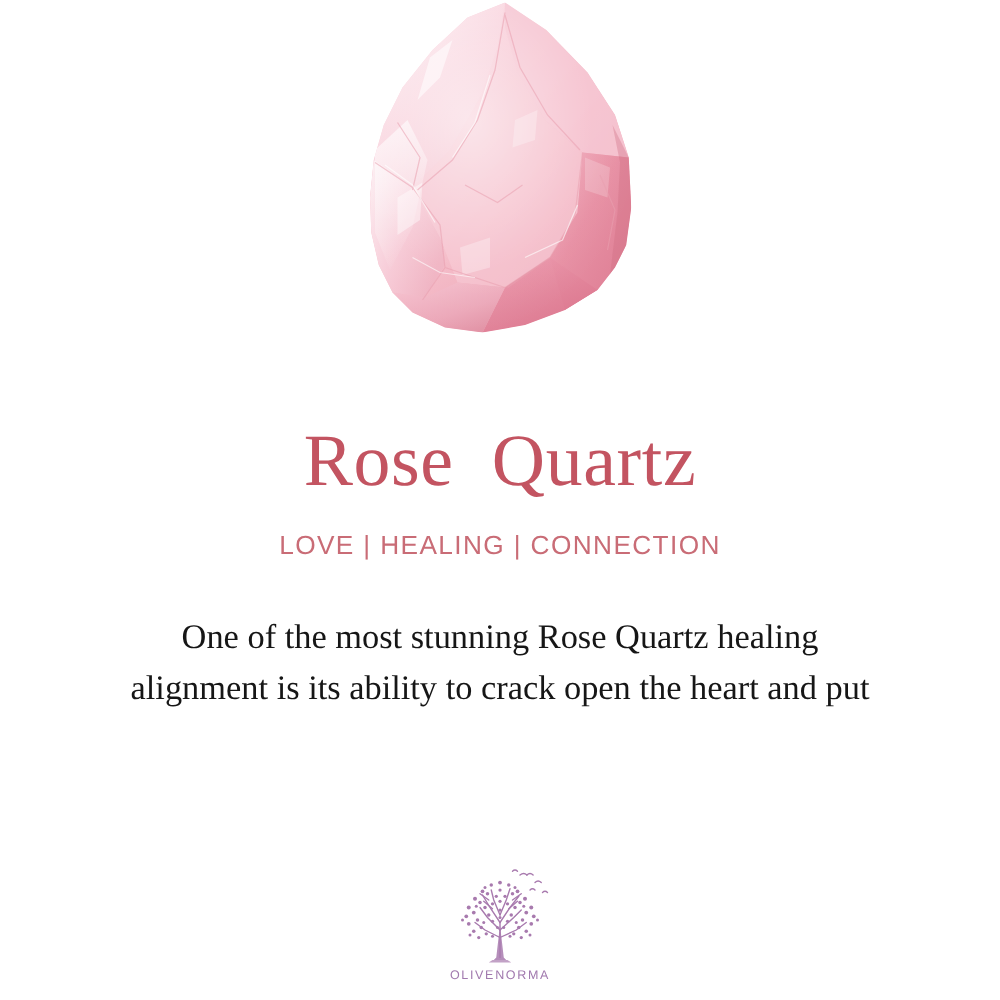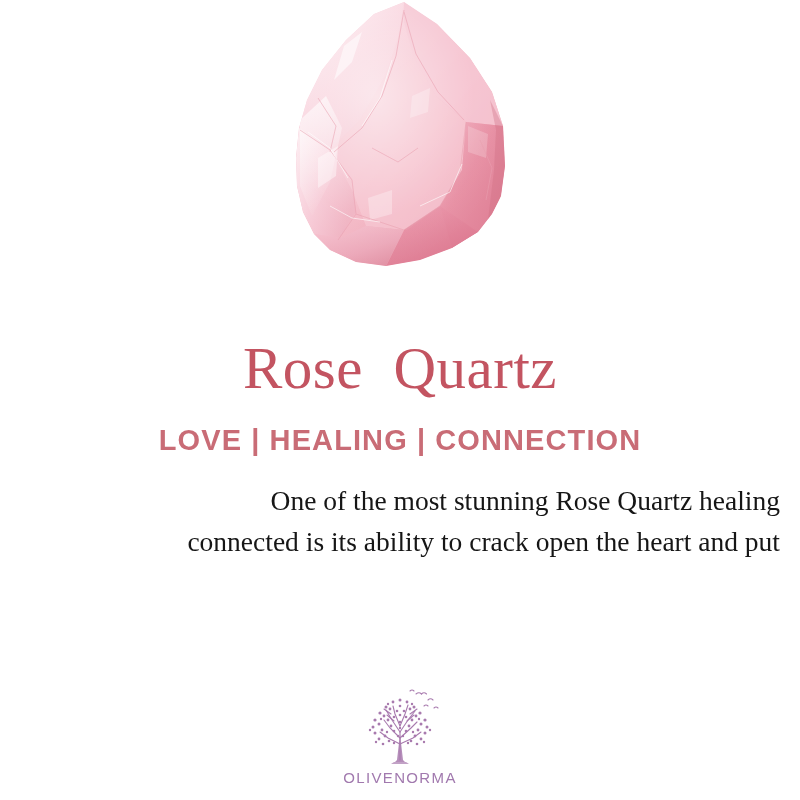--- a/index.html
+++ b/index.html
@@ -50,45 +50,45 @@
     line-height: 1.02;
     letter-spacing: 0.5px;
     color: #c35461;
     text-align: center;
     margin-top: 38px;
     white-space: pre;
   }
 
   
   .subtitle {
-    margin: 0;
+    margin: 16px;
     padding: 0;
     margin-top: 28px;
     font-family: "Liberation Sans", sans-serif;
-    font-weight: 700;
-    font-size: 29px;
+    font-weight: 400;
+    font-size: 21px;
     line-height: 1;
     letter-spacing: 1.1px;
     color: #c96c76;
     text-align: center;
     white-space: pre;
   }
 
   
   .body-text {
     margin: 0;
     padding: 0;
     margin-top: 25px;
     width: 760px;
     font-family: "Liberation Serif", serif;
     font-weight: 400;
     font-size: 27.5px;
     line-height: 41px;
     color: #161616;
-    text-align: right;
+    text-align: center;
   }
   .body-text .line {
     display: block;
     white-space: pre;
   }
 
   
   .logo {
     position: absolute;
     left: 0;
@@ -99,21 +99,21 @@
     align-items: center;
   }
   .logo-mark {
     display: block;
     width: 92px;
     height: 86px;
   }
   .logo-word {
     margin-top: 1px;
     font-family: "Liberation Sans", sans-serif;
-    font-size: 15px;
+    font-size: 10px;
     font-weight: 400;
     letter-spacing: 1.35px;
     color: #a179ae;
     text-align: left;
     white-space: pre;
   }
 </style>
 </head>
 <body>
 
@@ -228,21 +228,21 @@
       </g>
     </svg>
   </div>
 
   <h1 class="title">Rose  Quartz</h1>
 
   <div class="subtitle">LOVE | HEALING | CONNECTION</div>
 
   <div class="body-text">
     <span class="line">One of the most stunning Rose Quartz healing</span>
-    <span class="line">connected is its ability to crack open the heart and put</span>
+    <span class="line">alignment is its ability to crack open the heart and put</span>
   </div>
 
   <div class="logo">
     <svg class="logo-mark" viewBox="0 0 92 86" aria-hidden="true">
       <g stroke="#a87aae" stroke-width="1.1" fill="none" stroke-linecap="round">
 
         <path d="M46 78 L46 50"></path>
         <path d="M46 50 L38 38 L32 28"></path>
         <path d="M46 50 L54 38 L61 29"></path>
         <path d="M46 56 L36 46 L30 38"></path>

